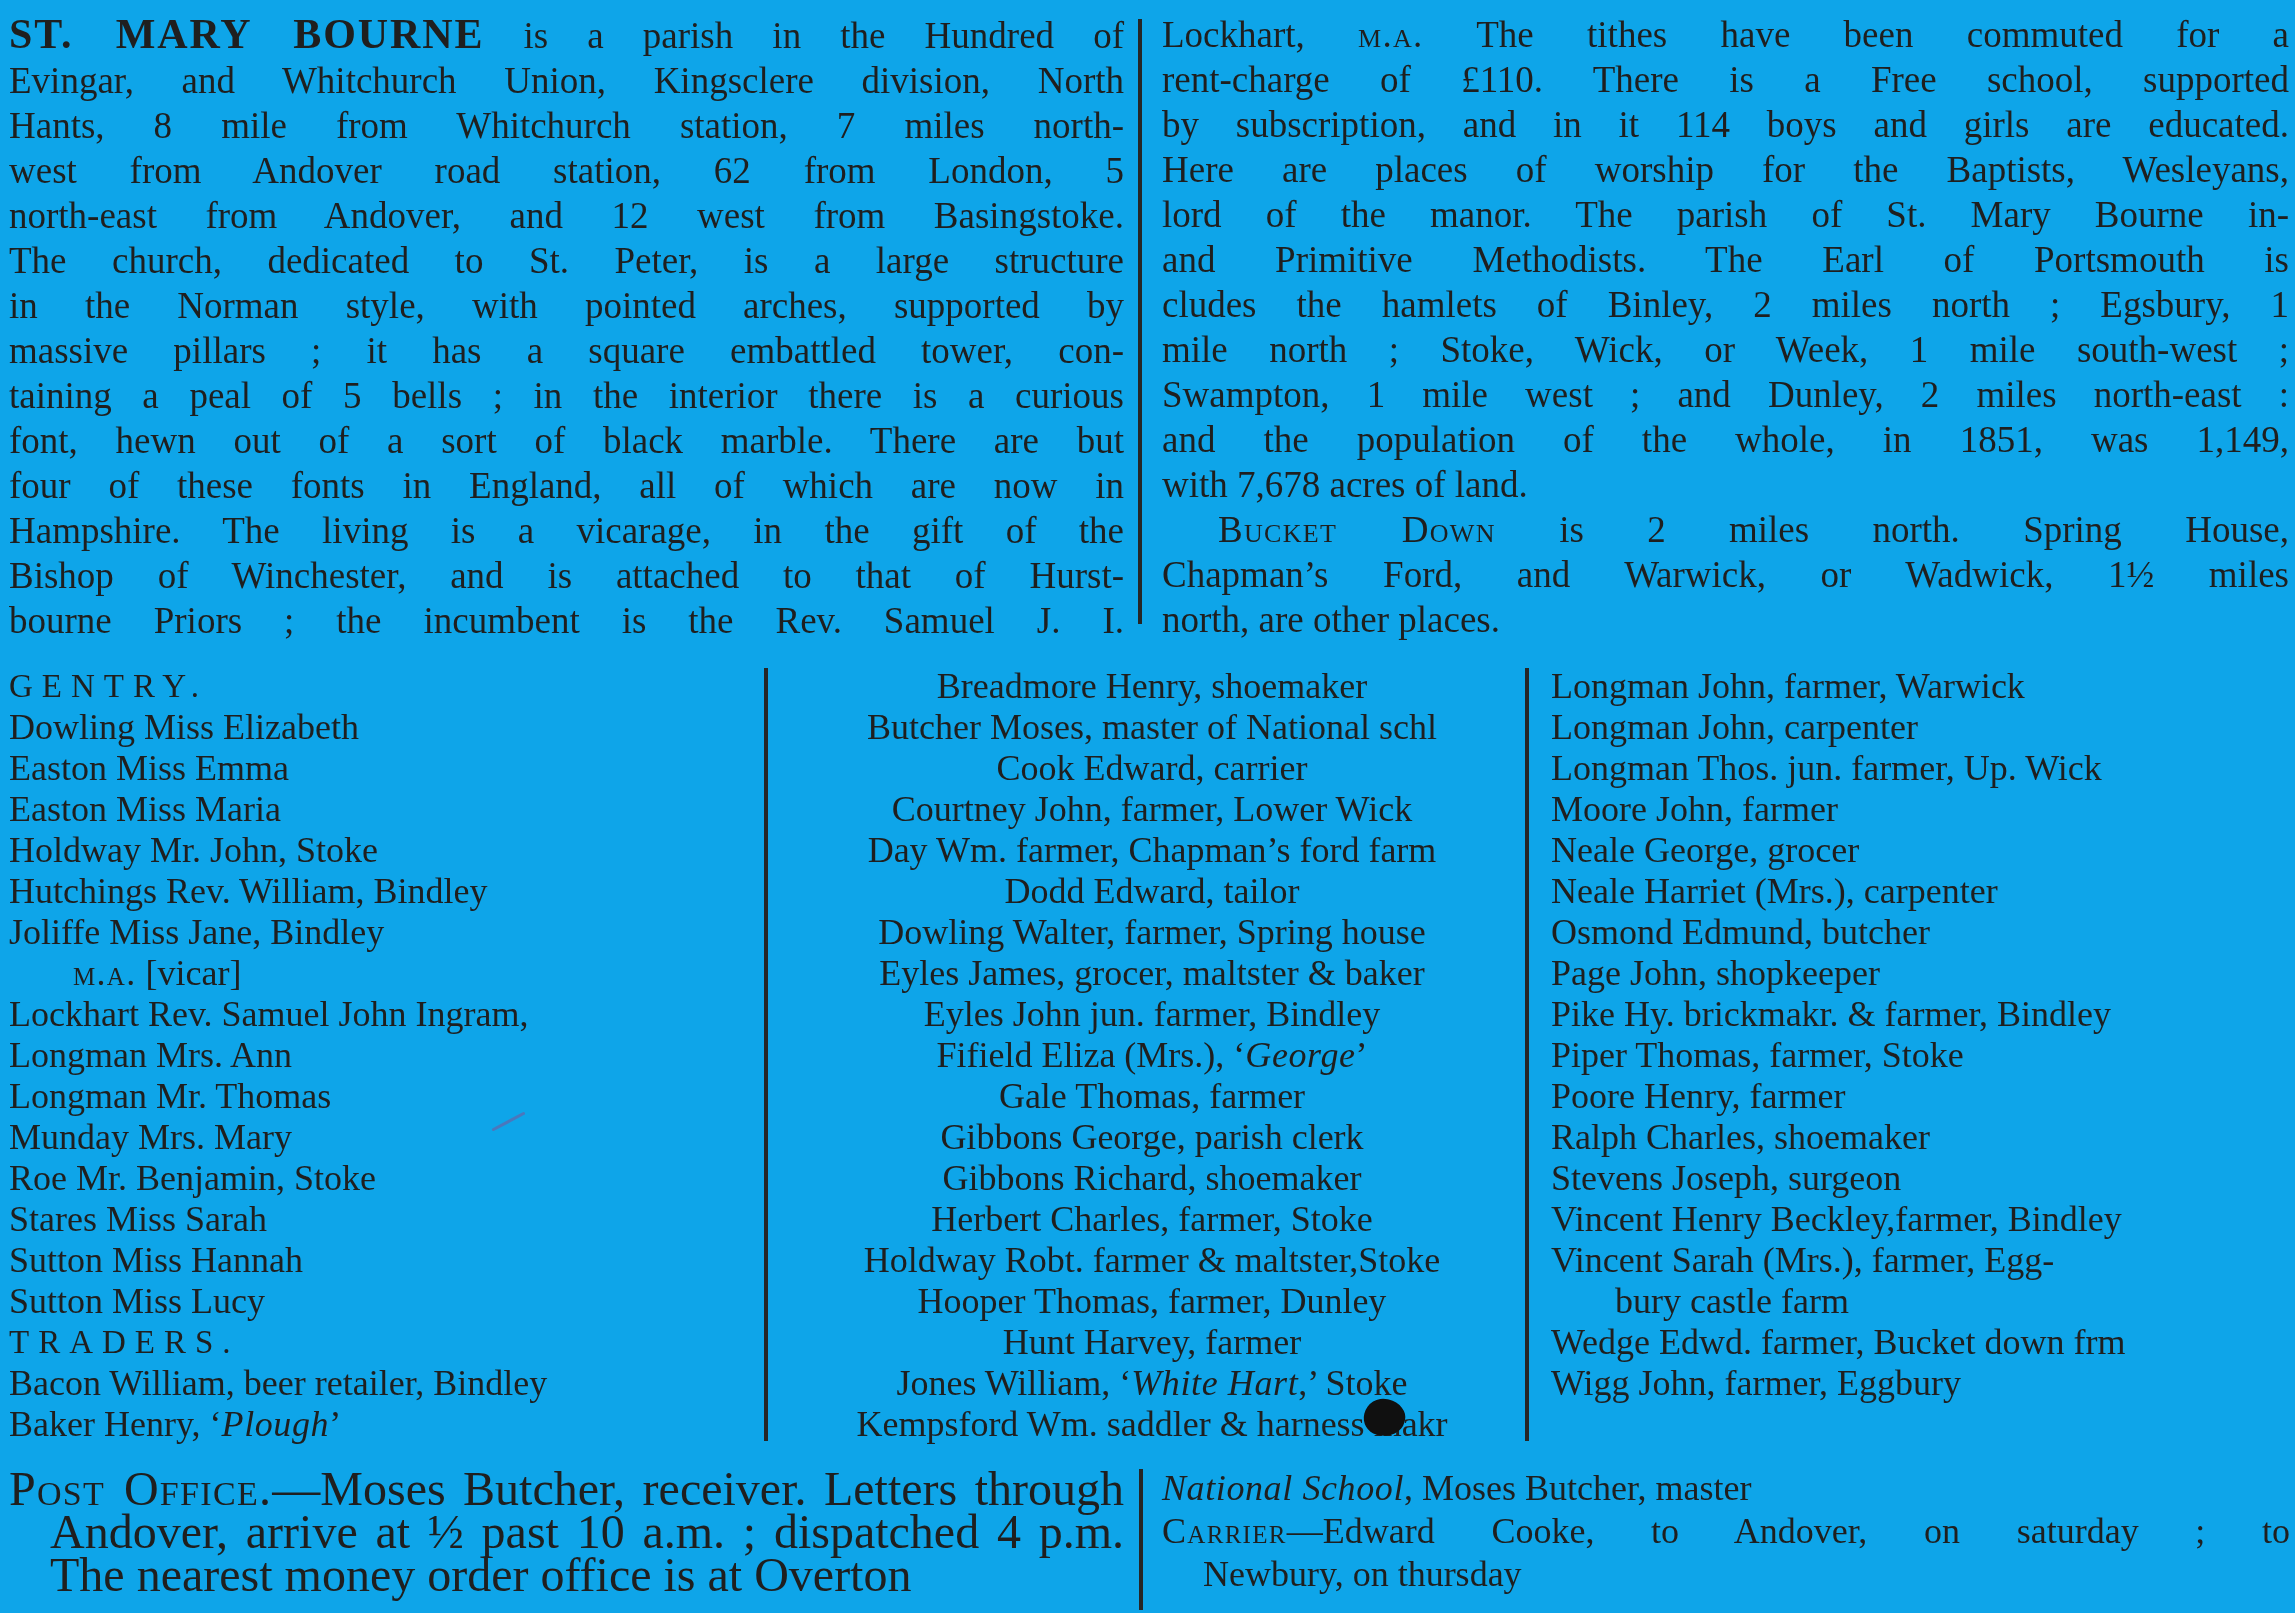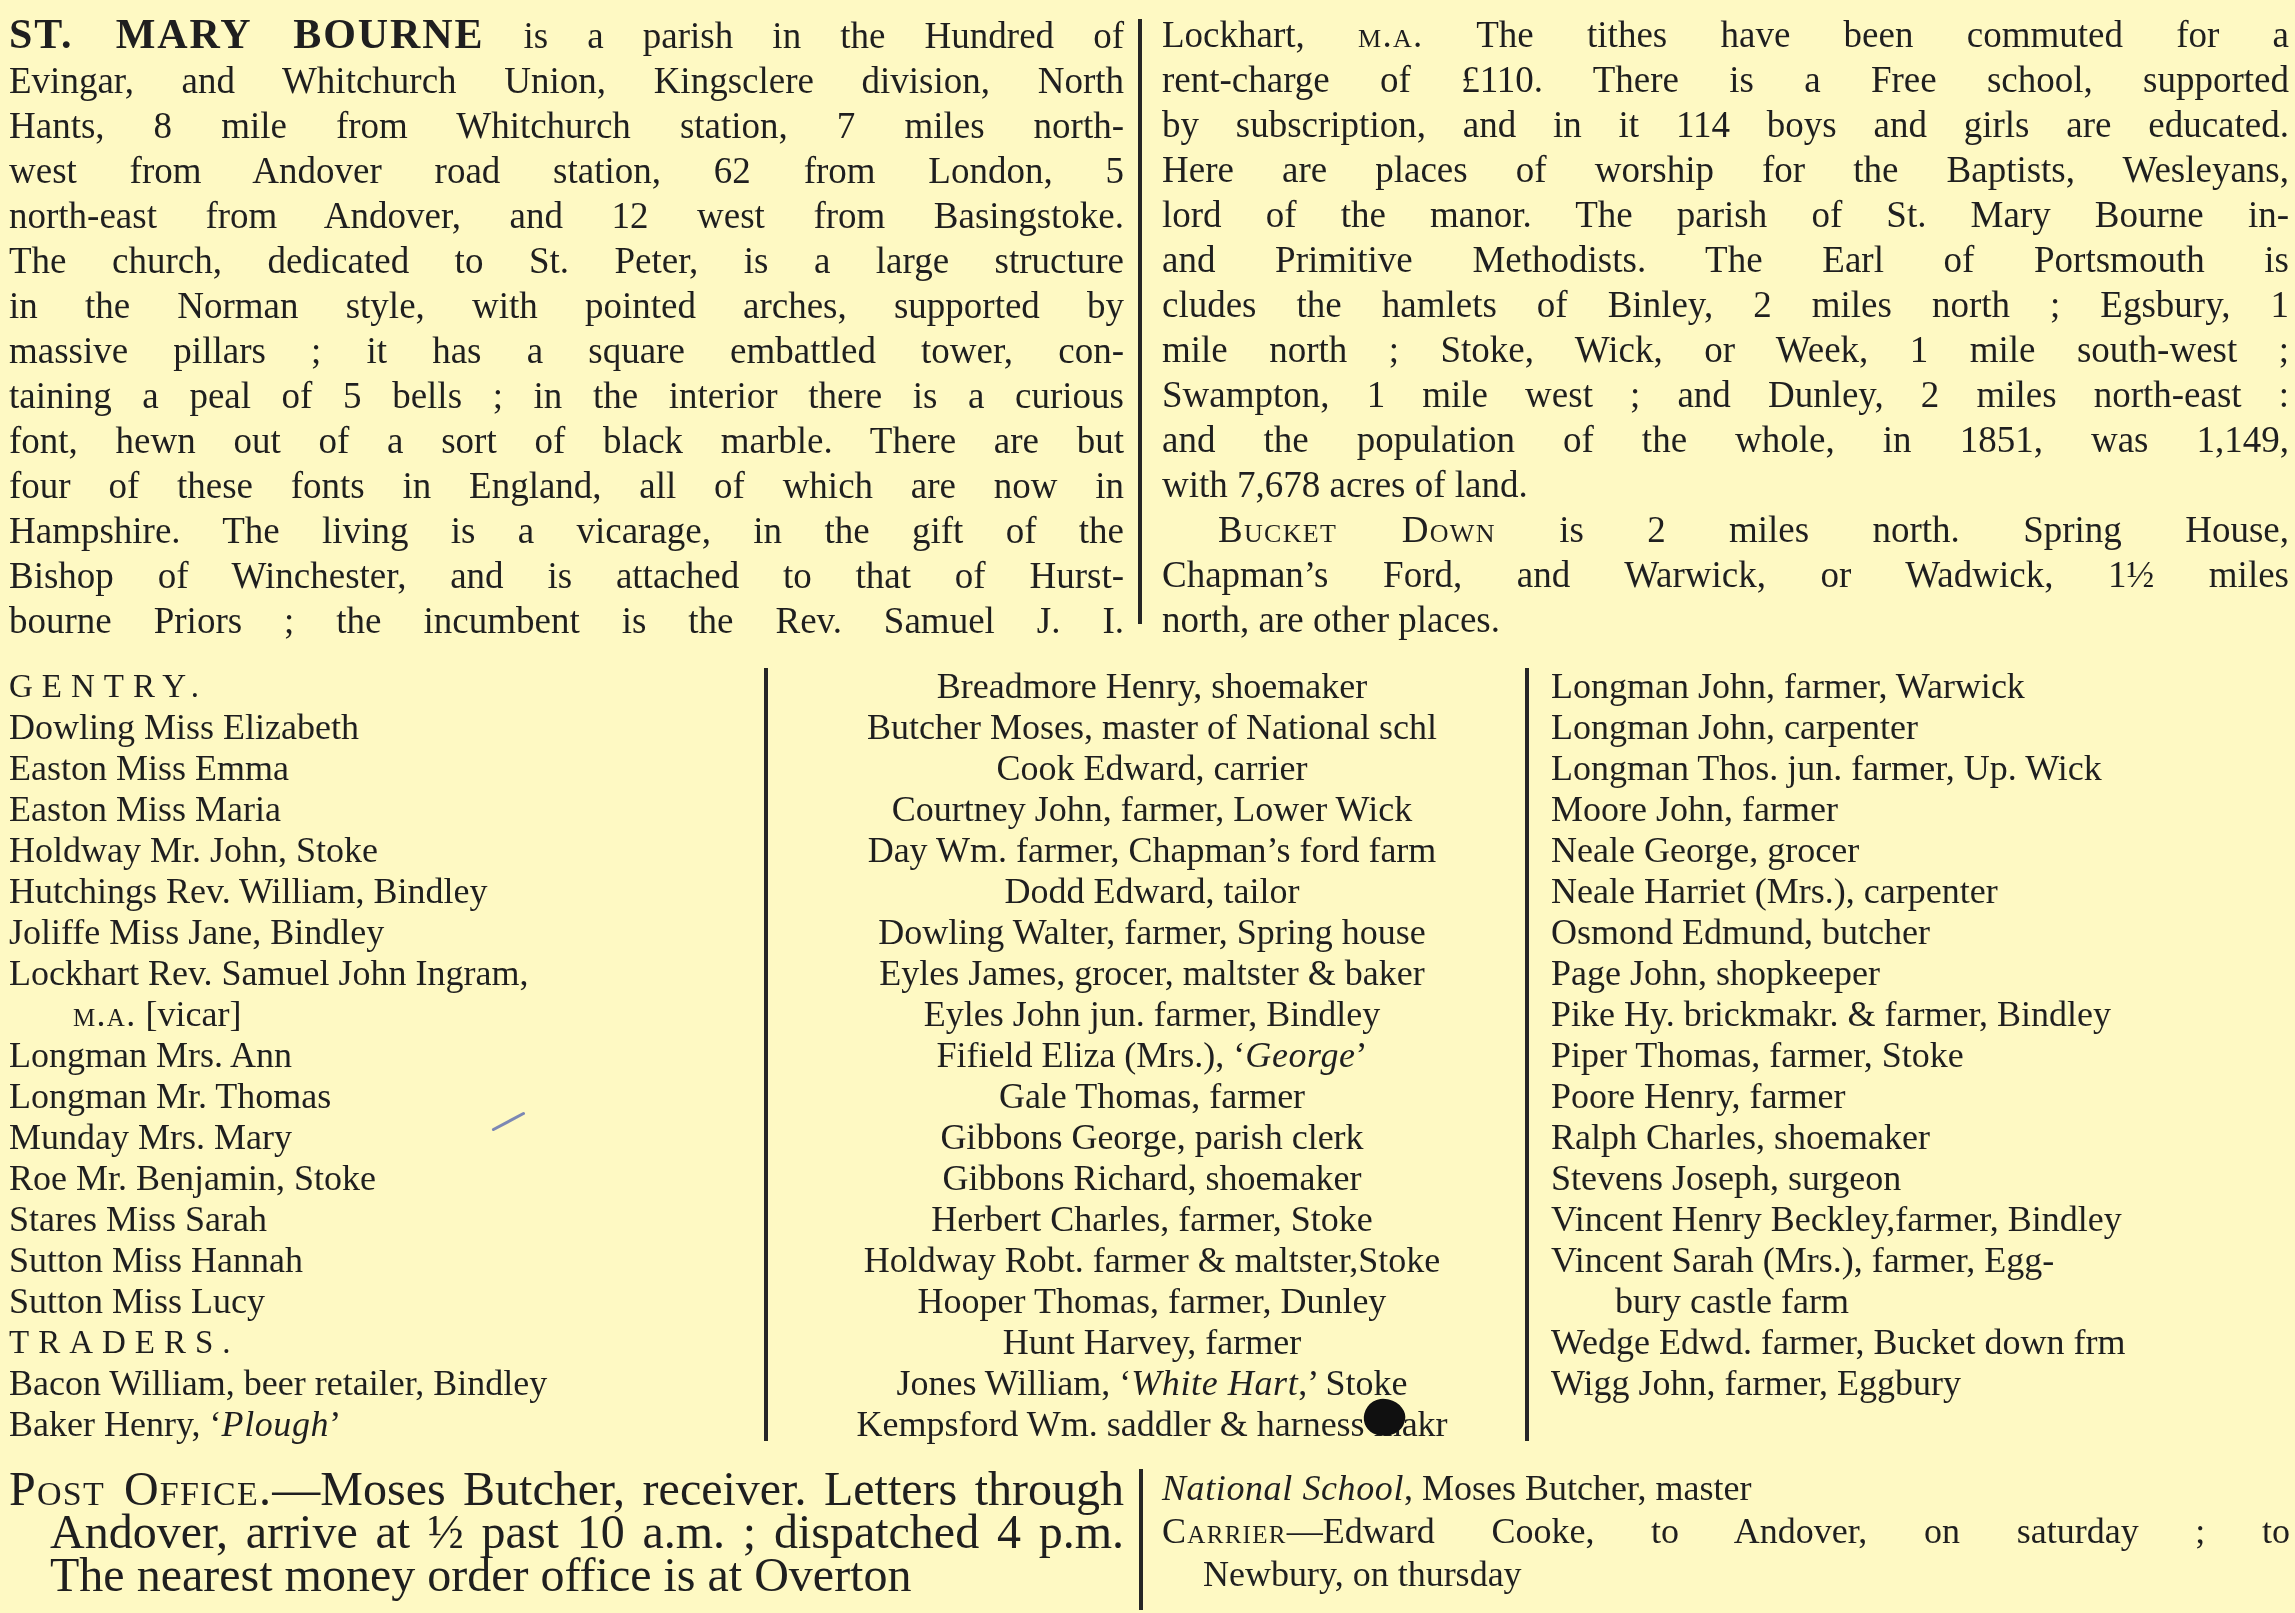--- a/index.html
+++ b/index.html
@@ -1,17 +1,17 @@
 <!DOCTYPE html>
 <html style="font-size:10.2px"><head>
 <meta charset="utf-8">
 <style>
   html,body{margin:0;padding:0;background:#d8d8d4;}
   .page{
-    position:relative;width:2295px;height:1614px;background:#fef9c3;color:#1f1f1f;
+    position:relative;width:2295px;height:1614px;background:#0ea5e9;color:#1f1f1f;
     font-family:"Liberation Serif","DejaVu Serif",serif;overflow:hidden;
   }
   section{position:absolute;}
   .tline{text-align:justify;text-align-last:justify;white-space:normal;}
   .tline.last{text-align-last:left;}
   .tline.findent{text-indent:56px;}
   .tline.hang{padding-left:41px;}
   
   #top-left{left:9px;top:11.5px;width:1115px;font-size:37px;line-height:45px;}
   #top-right{left:1162px;top:11.5px;width:1127px;font-size:37px;line-height:45px;}
@@ -103,22 +103,22 @@
       <div>
         <div class="eline">Holdway Mr. John, Stoke</div>
       </div>
       <div>
         <div class="eline">Hutchings Rev. William, Bindley</div>
       </div>
       <div>
         <div class="eline">Joliffe Miss Jane, Bindley</div>
       </div>
       <div>
+        <div class="eline cont"><span class="sc">m.a.</span> [vicar]</div>
         <div class="eline">Lockhart Rev. Samuel John Ingram,</div>
-        <div class="eline cont"><span class="sc">m.a.</span> [vicar]</div>
       </div>
       <div>
         <div class="eline">Longman Mrs. Ann</div>
       </div>
       <div>
         <div class="eline">Longman Mr. Thomas</div>
       </div>
       <div>
         <div class="eline">Munday Mrs. Mary</div>
       </div>

